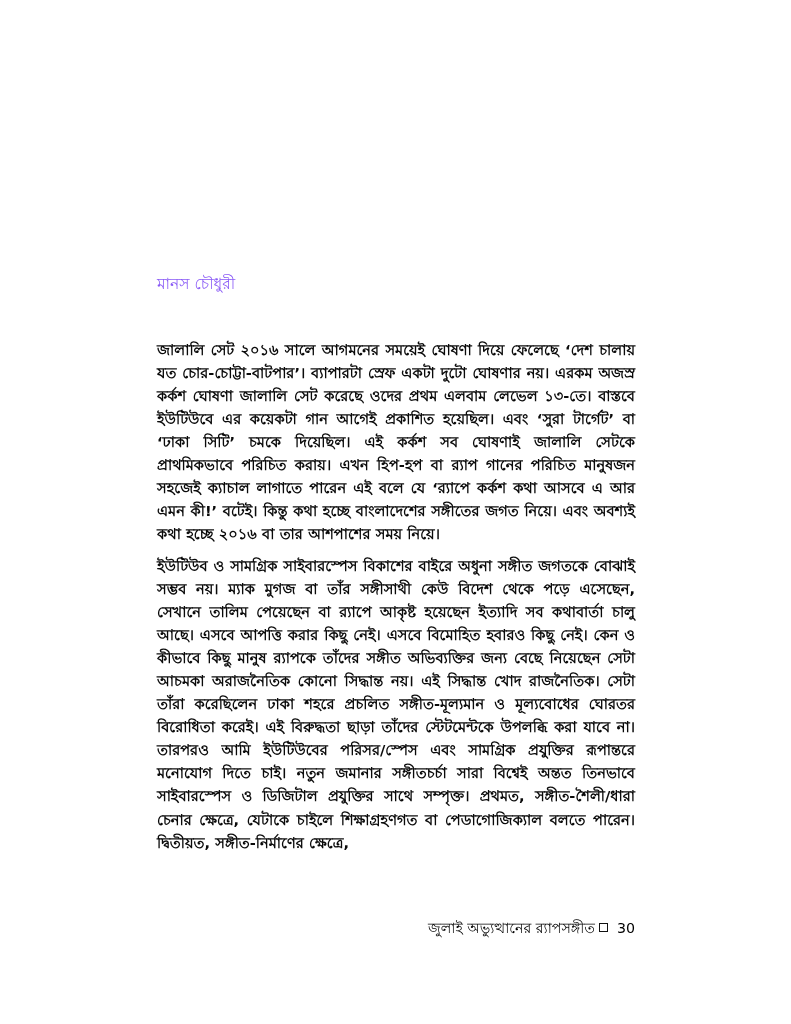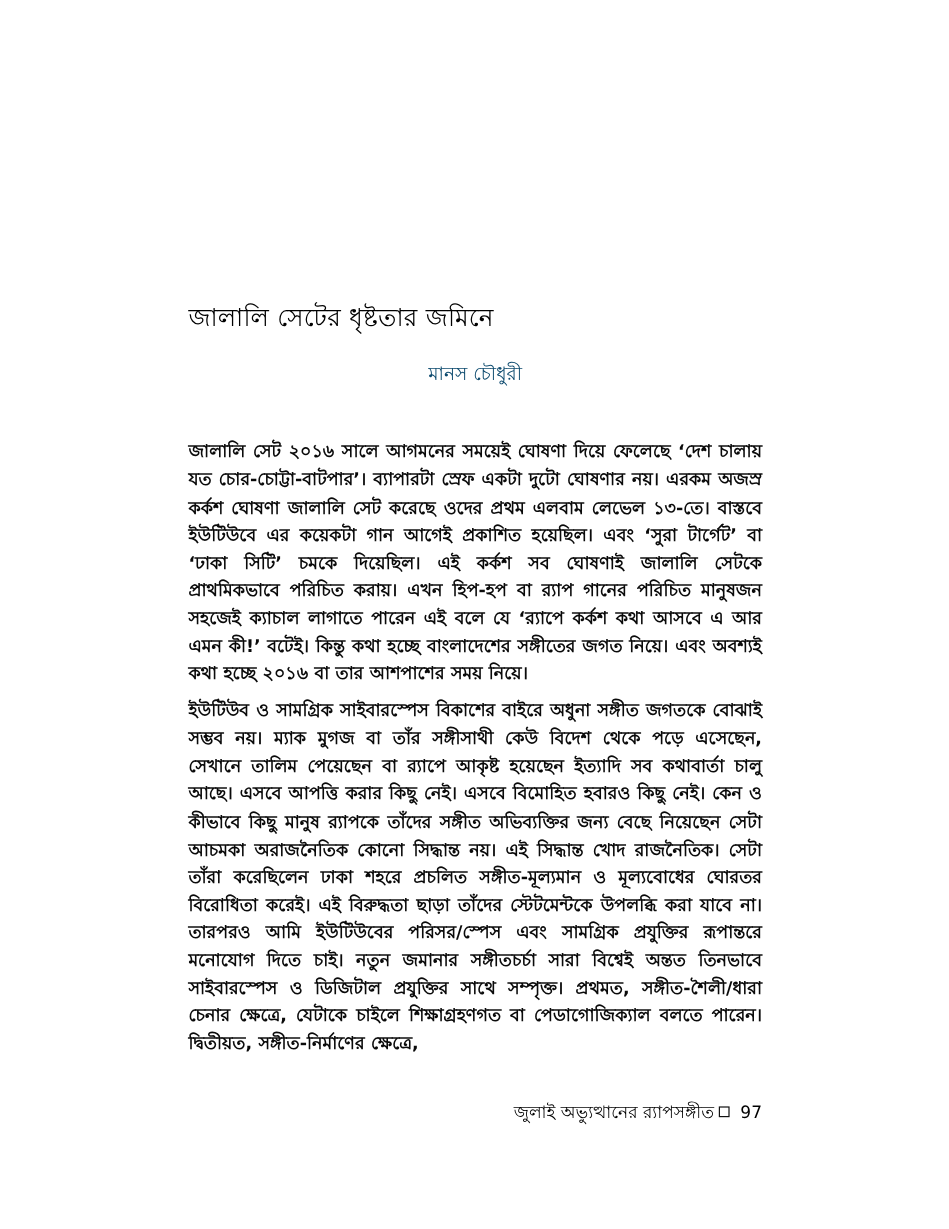--- a/index.html
+++ b/index.html
@@ -33,22 +33,21 @@
     margin: 0 0 0 0;
     letter-spacing: 0.2px;
     color: #000;
     white-space: nowrap;
   }
   .article-author {
     font-size: 15.5px;
     line-height: 1.4;
     font-weight: 400;
     margin: 22px 0 0 0;
-    color: #0c4a6e;
-    text-align: center;
+    color: #8b5cf6;
   }
   .body-text {
     margin-top: 42px;
     font-weight: bold;
   }
   .para {
     font-size: 14.6px;
     line-height: 23.1px;
     text-align: justify;
     text-justify: inter-word;
@@ -83,28 +82,27 @@
     margin-left: 4px;
   }
 </style>
 </head>
 <body>
 
 <div class="page">
 
   <div class="content-block">
 
-    <h1 class="article-title">জালালি সেটের ধৃষ্টতার জমিনে</h1>
 
     <div class="article-author">মানস চৌধুরী</div>
 
     <div class="body-text">
       <p class="para">জালালি সেট ২০১৬ সালে আগমনের সময়েই ঘোষণা দিয়ে ফেলেছে ‘দেশ চালায় যত চোর-চোট্টা-বাটপার’। ব্যাপারটা স্রেফ একটা দুটো ঘোষণার নয়। এরকম অজস্র কর্কশ ঘোষণা জালালি সেট করেছে ওদের প্রথম এলবাম লেভেল ১৩-তে। বাস্তবে ইউটিউবে এর কয়েকটা গান আগেই প্রকাশিত হয়েছিল। এবং ‘সুরা টার্গেট’ বা ‘ঢাকা সিটি’ চমকে দিয়েছিল। এই কর্কশ সব ঘোষণাই জালালি সেটকে প্রাথমিকভাবে পরিচিত করায়। এখন হিপ-হপ বা র‍্যাপ গানের পরিচিত মানুষজন সহজেই ক্যাচাল লাগাতে পারেন এই বলে যে ‘র‍্যাপে কর্কশ কথা আসবে এ আর এমন কী!’ বটেই। কিন্তু কথা হচ্ছে বাংলাদেশের সঙ্গীতের জগত নিয়ে। এবং অবশ্যই কথা হচ্ছে ২০১৬ বা তার আশপাশের সময় নিয়ে।</p>
       <p class="para">ইউটিউব ও সামগ্রিক সাইবারস্পেস বিকাশের বাইরে অধুনা সঙ্গীত জগতকে বোঝাই সম্ভব নয়। ম্যাক মুগজ বা তাঁর সঙ্গীসাথী কেউ বিদেশ থেকে পড়ে এসেছেন, সেখানে তালিম পেয়েছেন বা র‍্যাপে আকৃষ্ট হয়েছেন ইত্যাদি সব কথাবার্তা চালু আছে। এসবে আপত্তি করার কিছু নেই। এসবে বিমোহিত হবারও কিছু নেই। কেন ও কীভাবে কিছু মানুষ র‍্যাপকে তাঁদের সঙ্গীত অভিব্যক্তির জন্য বেছে নিয়েছেন সেটা আচমকা অরাজনৈতিক কোনো সিদ্ধান্ত নয়। এই সিদ্ধান্ত খোদ রাজনৈতিক। সেটা তাঁরা করেছিলেন ঢাকা শহরে প্রচলিত সঙ্গীত-মূল্যমান ও মূল্যবোধের ঘোরতর বিরোধিতা করেই। এই বিরুদ্ধতা ছাড়া তাঁদের স্টেটমেন্টকে উপলব্ধি করা যাবে না। তারপরও আমি ইউটিউবের পরিসর/স্পেস এবং সামগ্রিক প্রযুক্তির রূপান্তরে মনোযোগ দিতে চাই। নতুন জমানার সঙ্গীতচর্চা সারা বিশ্বেই অন্তত তিনভাবে সাইবারস্পেস ও ডিজিটাল প্রযুক্তির সাথে সম্পৃক্ত। প্রথমত, সঙ্গীত-শৈলী/ধারা চেনার ক্ষেত্রে, যেটাকে চাইলে শিক্ষাগ্রহণগত বা পেডাগোজিক্যাল বলতে পারেন। দ্বিতীয়ত, সঙ্গীত-নির্মাণের ক্ষেত্রে,</p>
     </div>
 
   </div>
 
   <div class="page-footer">
-    <span>জুলাই অভ্যুত্থানের র‍্যাপসঙ্গীত</span><span class="footer-sep"></span><span class="footer-page-number">97</span>
+    <span>জুলাই অভ্যুত্থানের র‍্যাপসঙ্গীত</span><span class="footer-sep"></span><span class="footer-page-number">30</span>
   </div>
 
 </div>
 
 </body></html>

